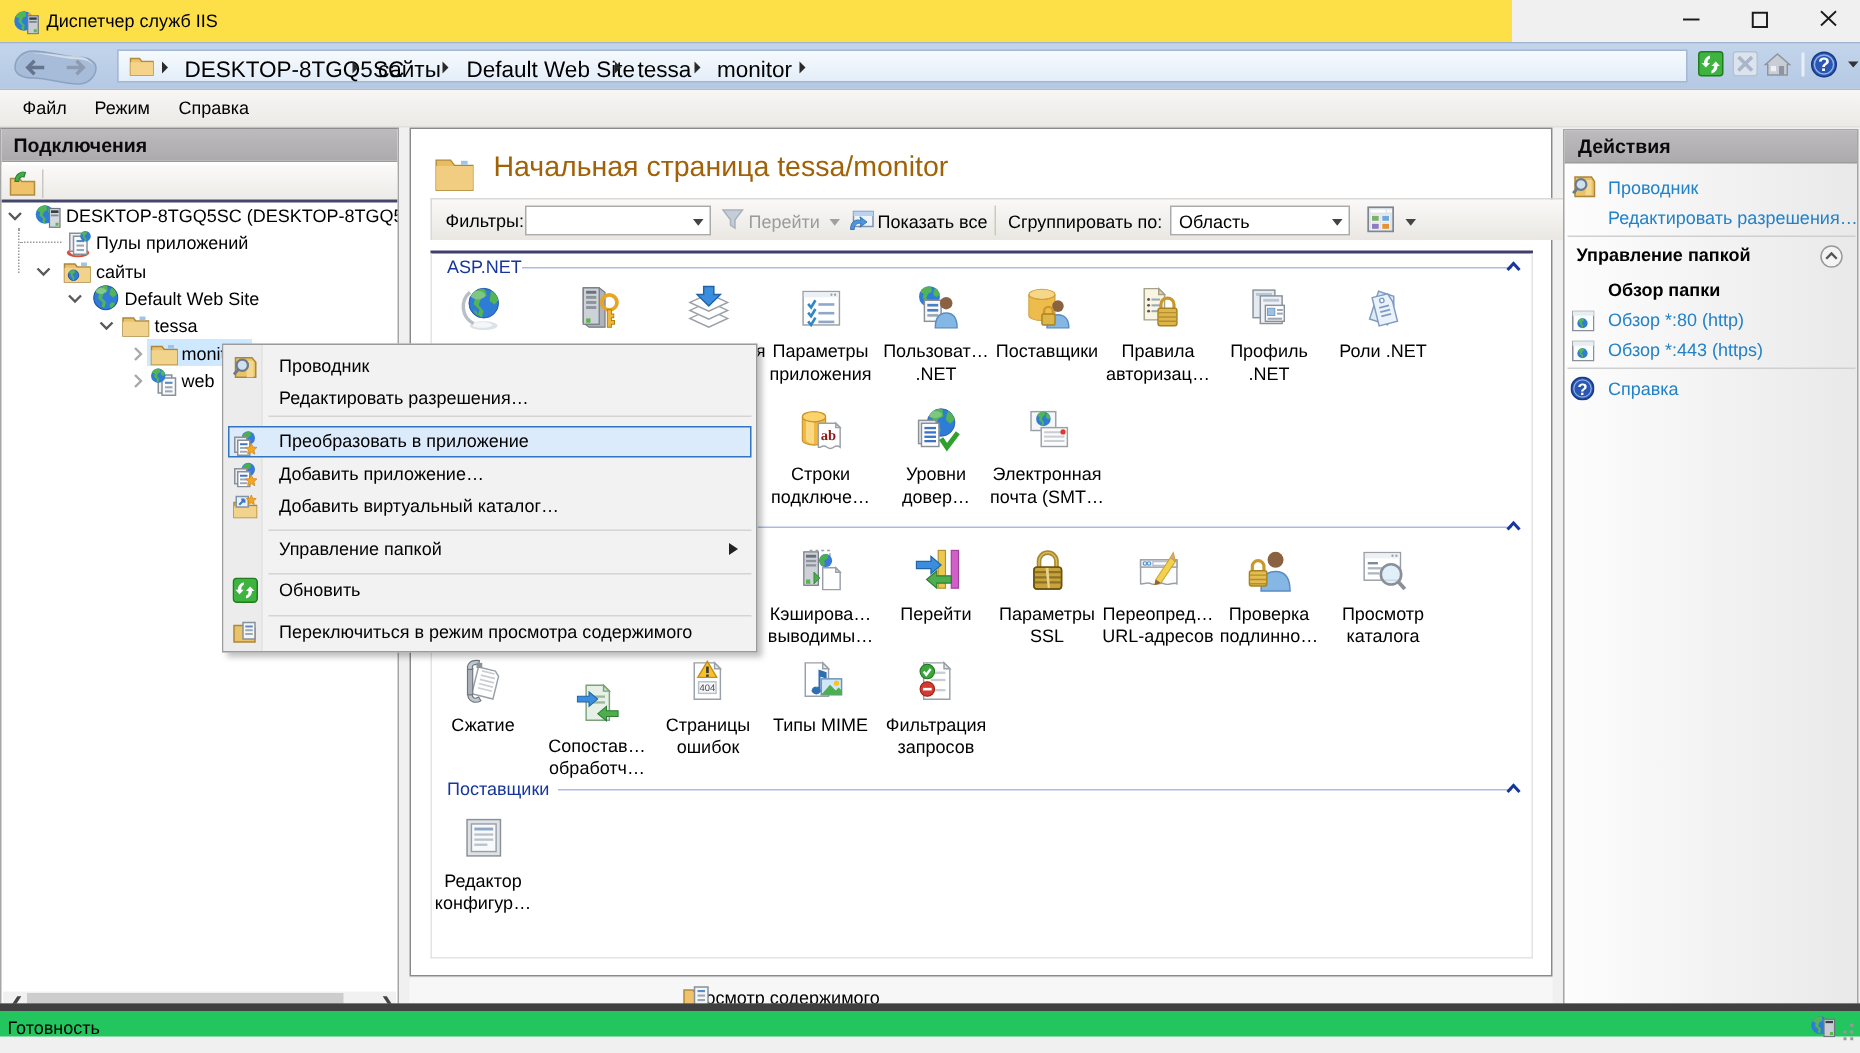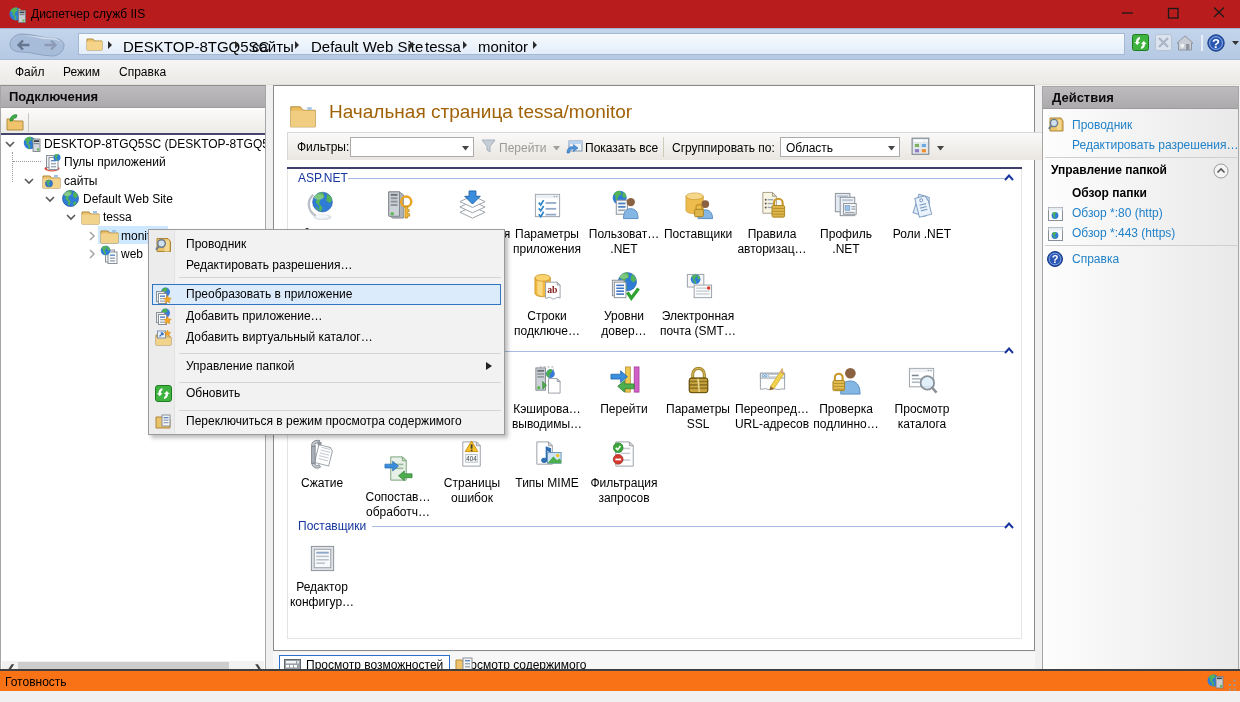--- a/index.html
+++ b/index.html
@@ -1,18 +1,18 @@
 <!DOCTYPE html>
 <html><head><meta charset="utf-8"><style>
 *{margin:0;padding:0;box-sizing:border-box}
 html,body{width:1240px;height:702px}
 body{position:relative;font-family:"Liberation Sans",sans-serif;background:#f0f0f0;overflow:hidden;font-size:12px;color:#000}
 .abs{position:absolute}
 
-#titlebar{left:0;top:0;width:1240px;height:28px;background:#b91c1c}
+#titlebar{left:0;top:0;width:1008px;height:28px;background:#fde047}
 #titletxt{left:31px;top:7px;font-size:12px}
 #addr{left:0;top:28px;width:1240px;height:32px;background:linear-gradient(#c3d5eb,#b5c9e4);border-top:1px solid #9fb4d0;border-bottom:1px solid #aabcd4}
 #crumbbox{left:78px;top:33px;width:1047px;height:22px;background:linear-gradient(#f6fafd,#e3edf9);border:1px solid #a3b8d2}
 .crumbsep{width:0;height:0;border-left:4px solid #2a2a2a;border-top:4px solid transparent;border-bottom:4px solid transparent;display:inline-block}
 .crumbtx{font-size:15px}
 #menubar{left:0;top:60px;width:1240px;height:25px;background:linear-gradient(#f7f6f5,#eceae6);border-bottom:1px solid #e3e0da}
 .menuitem{top:65px;font-size:12px}
 
 #leftp{left:0;top:85px;width:266px;height:593px;background:#fff;border:1px solid #a6a6a6;border-top:1px solid #8e8e8e;overflow:hidden}
 #lefthdr{left:0;top:0;width:264px;height:22px;background:linear-gradient(#bdbbbd,#acaaac);border-bottom:1px solid #9c9c9c}
@@ -37,21 +37,21 @@
 #tab1{left:6px;top:3px;height:22px;border:1px solid #2a72c8;background:#fff;padding:2px 6px 0 26px}
 #tab2{left:182px;top:6px;}
 
 #rightp{left:1042px;top:86px;width:197px;height:592px;background:linear-gradient(90deg,#fdfdfd,#e9e9e9);border:1px solid #a6a6a6}
 #righthdr{left:0;top:0;width:195px;height:22px;background:linear-gradient(#bdbbbd,#acaaac);border-bottom:1px solid #9c9c9c}
 #righthdr span{position:absolute;left:9px;top:3px;font-weight:bold;color:#0a0a0a;font-size:13px}
 .alink{position:absolute;color:#2282c9;font-size:12px;white-space:nowrap}
 .abold{position:absolute;font-weight:bold;color:#000;font-size:12px;white-space:nowrap}
 .asep{position:absolute;left:2px;width:192px;height:1px;background:#cfcfcf}
 
-#status{left:0;top:669px;width:1240px;height:22px;background:#f97316;border-top:2px solid #404040}
+#status{left:0;top:669px;width:1240px;height:22px;background:#22c55e;border-top:5px solid #404040}
 
 #cmenu{left:148px;top:229px;width:357px;height:206px;background:#f2f2f2;border:1px solid #9b9b9b;box-shadow:3px 3px 4px rgba(0,0,0,0.25)}
 .mi{position:absolute;left:37px;font-size:12px;white-space:nowrap}
 .msep{position:absolute;left:30px;width:322px;height:1px;background:#d4d4d4}
 .mico{position:absolute;left:6px}
 #mhl{left:3px;top:54px;width:349px;height:21px;background:#dcebfc;border:1px solid #3174c2}
 </style></head>
 <body>
 
 <div class="abs" id="titlebar">
@@ -604,34 +604,20 @@
       <rect x="9.5" y="13" width="13" height="1.6" fill="#b9c2cc"></rect>
           <rect x="9.5" y="16.5" width="13" height="1.6" fill="#b9c2cc"></rect>
           <rect x="9.5" y="20" width="9" height="1.6" fill="#b9c2cc"></rect>
     </svg>
         <div>Редактор<br>конфигур…</div>
       </div>
   </div>
 </div>
 
 <div class="abs" id="tabs">
-  <div class="abs" id="tab1">
-    <svg class="abs" style="left:4px;top:3px" width="17" height="16" viewBox="0 0 17 16">
-      <rect x="0.5" y="0.5" width="16" height="15" fill="#99a0a6" stroke="#5f666d"></rect>
-      <rect x="2" y="2" width="10" height="2.4" fill="#f2f4f6"></rect>
-        <rect x="13" y="2" width="2" height="2.4" fill="#e2e5e8"></rect>
-      <rect x="2" y="6" width="3" height="2.4" fill="#fff"></rect>
-        <rect x="6" y="6" width="3" height="2.4" fill="#fff"></rect>
-        <rect x="10" y="6" width="3" height="2.4" fill="#fff"></rect>
-      <rect x="2" y="10" width="3" height="2.4" fill="#fff"></rect>
-        <rect x="6" y="10" width="3" height="2.4" fill="#fff"></rect>
-        <rect x="10" y="10" width="4" height="2.4" fill="#fff"></rect>
-    </svg>
-    Просмотр возможностей
-  </div>
   <div class="abs" id="tab2">
     <svg class="abs" style="left:0px;top:-1px" width="18" height="17" viewBox="0 0 18 17">
       <path d="M1 3 L7 3 L8.5 5 L15 5 L15 16 L1 16Z" fill="#efc26b" stroke="#b08d3e"></path>
       <rect x="8" y="1" width="9" height="12" fill="#f3f5f7" stroke="#8a9097"></rect>
       <rect x="10" y="3" width="5" height="1.4" fill="#5b8bc0"></rect>
       <rect x="10" y="6" width="5" height="1.4" fill="#9aa7b5"></rect>
       <rect x="10" y="9" width="5" height="1.4" fill="#9aa7b5"></rect>
     </svg>
     Просмотр содержимого
   </div>

